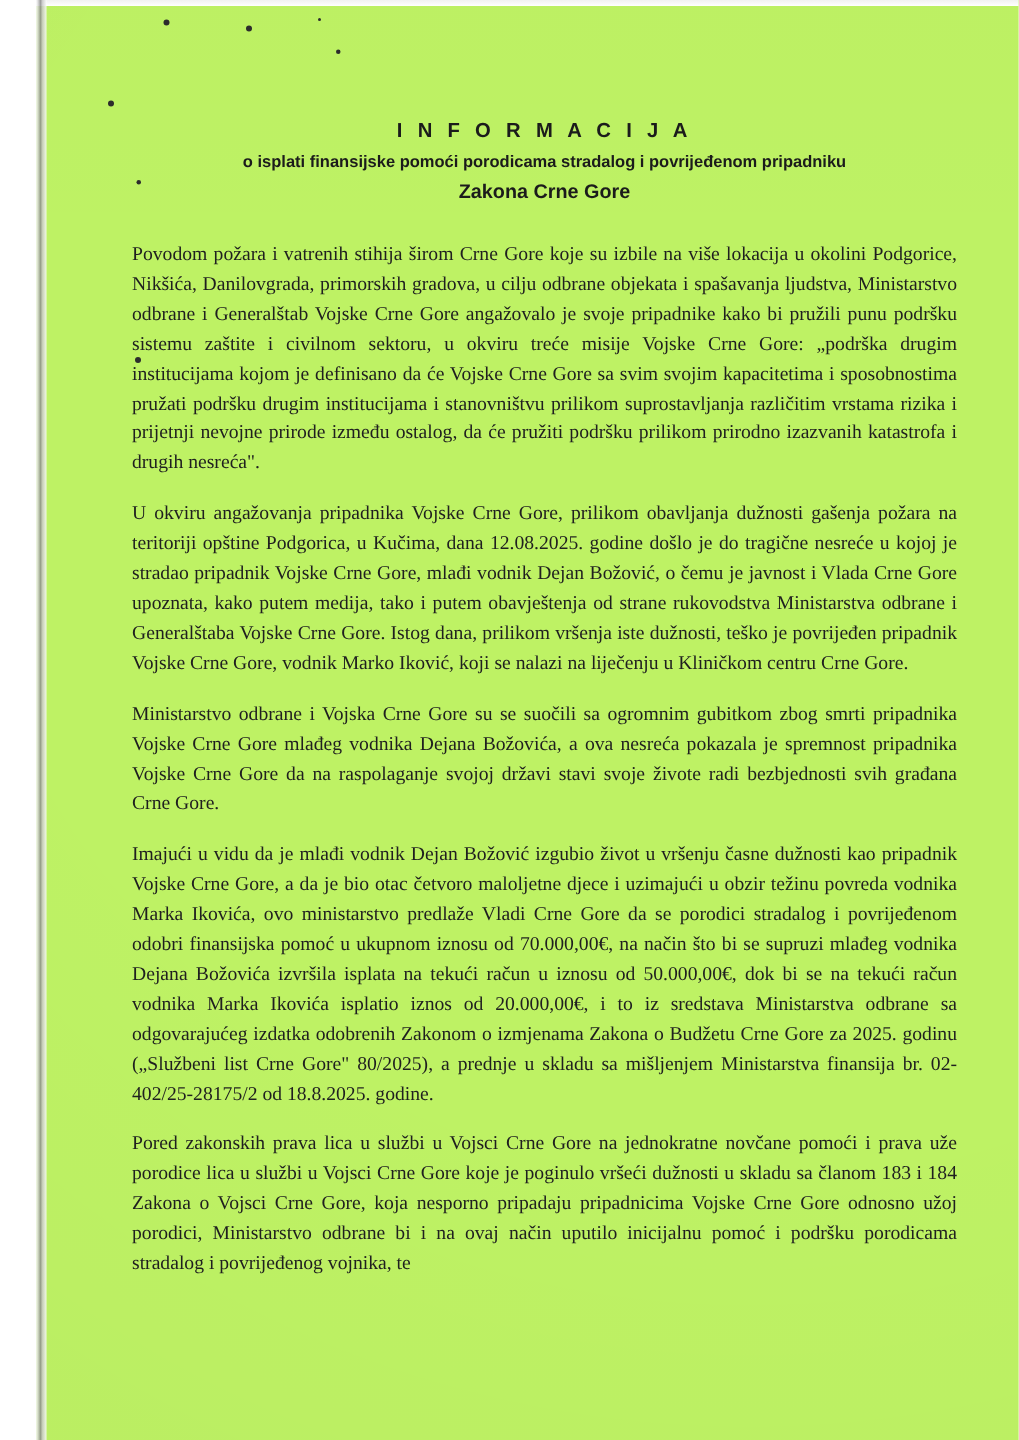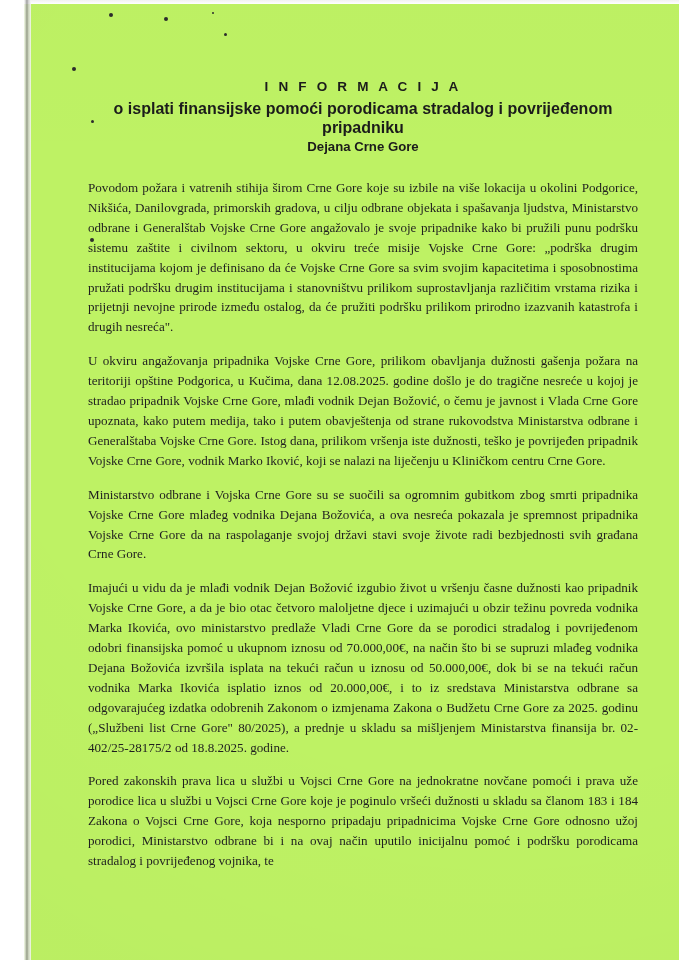--- a/index.html
+++ b/index.html
@@ -75,21 +75,21 @@
   }
   .title-main {
     font-size: 13.5px;
     font-weight: bold;
     letter-spacing: 3.2px;
     color: #1b1b1b;
     margin-top: 78px;
     line-height: 18px;
   }
   .title-sub {
-    font-size: 16px;
+    font-size: 11px;
     font-weight: bold;
     color: #1b1b1b;
     line-height: 19px;
     margin-top: 3px;
   }
   .title-sub2 {
     font-size: 13.2px;
     font-weight: bold;
     color: #1b1b1b;
     line-height: 19px;
@@ -127,21 +127,21 @@
     <div class="speck" style="left:48px;  top:67px;  width:4px; height:4px;"></div>
     <div class="speck" style="left:67px;  top:120px; width:3px; height:3px;"></div>
     <div class="speck" style="left:66px;  top:238px; width:4px; height:4px;"></div>
   </div>
 
   <div class="content">
 
     <div class="doc-title">
       <div class="title-main">I N F O R M A C I J A</div>
       <div class="title-sub">o isplati finansijske pomoći porodicama stradalog i povrijeđenom pripadniku</div>
-      <div class="title-sub2">Dejana Crne Gore</div>
+      <div class="title-sub2">Zakona Crne Gore</div>
     </div>
 
     <div class="body-text">
       <p class="para">Povodom požara i vatrenih stihija širom Crne Gore koje su izbile na više lokacija u okolini Podgorice, Nikšića, Danilovgrada, primorskih gradova, u cilju odbrane objekata i spašavanja ljudstva, Ministarstvo odbrane i Generalštab Vojske Crne Gore angažovalo je svoje pripadnike kako bi pružili punu podršku sistemu zaštite i civilnom sektoru, u okviru treće misije Vojske Crne Gore: „podrška drugim institucijama kojom je definisano da će Vojske Crne Gore sa svim svojim kapacitetima i sposobnostima pružati podršku drugim institucijama i stanovništvu prilikom suprostavljanja različitim vrstama rizika i prijetnji nevojne prirode između ostalog, da će pružiti podršku prilikom prirodno izazvanih katastrofa i drugih nesreća".</p>
       <p class="para">U okviru angažovanja pripadnika Vojske Crne Gore, prilikom obavljanja dužnosti gašenja požara na teritoriji opštine Podgorica, u Kučima, dana 12.08.2025. godine došlo je do tragične nesreće u kojoj je stradao pripadnik Vojske Crne Gore, mlađi vodnik Dejan Božović, o čemu je javnost i Vlada Crne Gore upoznata, kako putem medija, tako i putem obavještenja od strane rukovodstva Ministarstva odbrane i Generalštaba Vojske Crne Gore. Istog dana, prilikom vršenja iste dužnosti, teško je povrijeđen pripadnik Vojske Crne Gore, vodnik Marko Iković, koji se nalazi na liječenju u Kliničkom centru Crne Gore.</p>
       <p class="para">Ministarstvo odbrane i Vojska Crne Gore su se suočili sa ogromnim gubitkom zbog smrti pripadnika Vojske Crne Gore mlađeg vodnika Dejana Božovića, a ova nesreća pokazala je spremnost pripadnika Vojske Crne Gore da na raspolaganje svojoj državi stavi svoje živote radi bezbjednosti svih građana Crne Gore.</p>
       <p class="para">Imajući u vidu da je mlađi vodnik Dejan Božović izgubio život u vršenju časne dužnosti kao pripadnik Vojske Crne Gore, a da je bio otac četvoro maloljetne djece i uzimajući u obzir težinu povreda vodnika Marka Ikovića, ovo ministarstvo predlaže Vladi Crne Gore da se porodici stradalog i povrijeđenom odobri finansijska pomoć u ukupnom iznosu od 70.000,00€, na način što bi se supruzi mlađeg vodnika Dejana Božovića izvršila isplata na tekući račun u iznosu od 50.000,00€, dok bi se na tekući račun vodnika Marka Ikovića isplatio iznos od 20.000,00€, i to iz sredstava Ministarstva odbrane sa odgovarajućeg izdatka odobrenih Zakonom o izmjenama Zakona o Budžetu Crne Gore za 2025. godinu („Službeni list Crne Gore" 80/2025), a prednje u skladu sa mišljenjem Ministarstva finansija br. 02-402/25-28175/2 od 18.8.2025. godine.</p>
       <p class="para">Pored zakonskih prava lica u službi u Vojsci Crne Gore na jednokratne novčane pomoći i prava uže porodice lica u službi u Vojsci Crne Gore koje je poginulo vršeći dužnosti u skladu sa članom 183 i 184 Zakona o Vojsci Crne Gore, koja nesporno pripadaju pripadnicima Vojske Crne Gore odnosno užoj porodici, Ministarstvo odbrane bi i na ovaj način uputilo inicijalnu pomoć i podršku porodicama stradalog i povrijeđenog vojnika, te</p>
     </div>
 

